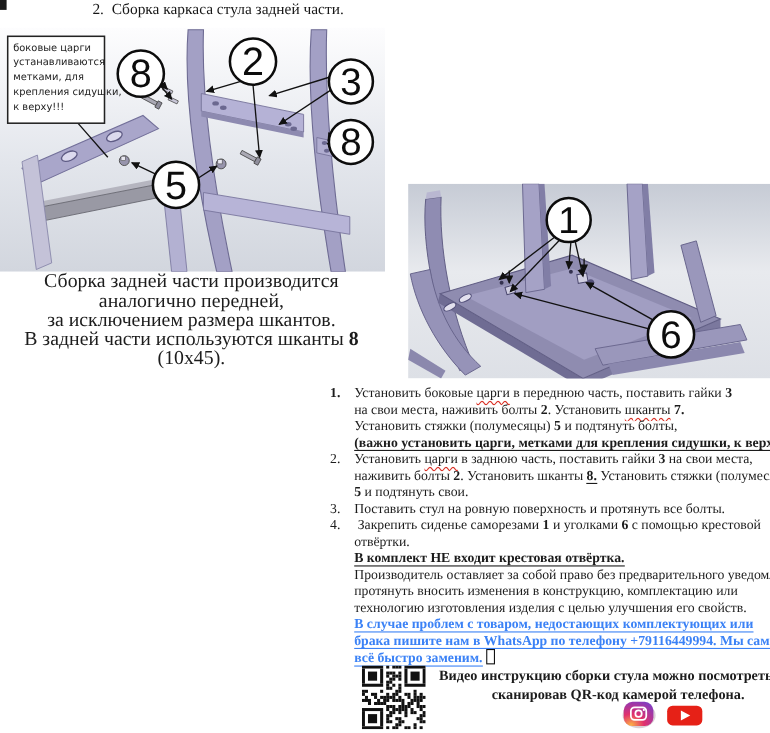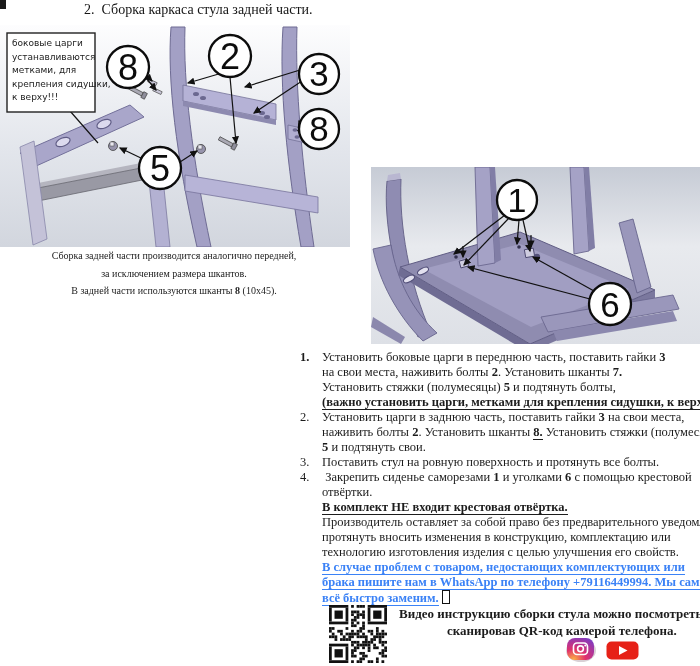--- a/index.html
+++ b/index.html
@@ -1,28 +1,28 @@
 <!DOCTYPE html>
 <html><head>
 <meta charset="utf-8">
 <style>
   html,body{margin:0;padding:0;background:#fff;}
   .page{position:relative;width:700px;height:666px;background:#ffffff;overflow:hidden;
         font-family:"Liberation Serif",serif;color:#1c1c1c;}
   .abs{position:absolute;}
   .h-title{font-size:14px;white-space:pre;color:#151515;}
-  .caption{width:348px;text-align:center;font-size:10px;line-height:17.6px;}
+  .caption{width:348px;text-align:center;font-size:18px;line-height:17.6px;}
   .instr{width:404px;font-size:12.5px;line-height:15px;}
   .item{position:relative;padding-left:23px;}
   .num{position:absolute;left:1px;top:0;}
   .ln{height:15px;white-space:pre;}
   .b{font-weight:bold;}
   .u{border-bottom:1.2px solid currentColor;}
   .red{color:#3b82f6;}
-  .wavy{text-decoration-style:wavy;text-decoration-color:#d93025;text-decoration-thickness:1px;text-underline-offset:2.5px;text-align:right;}
+  .wavy{text-decoration:underline;text-decoration-style:wavy;text-decoration-color:#d93025;text-decoration-thickness:1px;text-underline-offset:2.5px;text-align:right;}
   .cursorbox{display:inline-block;width:6px;height:12px;border:1.3px solid #111;margin-left:3px;vertical-align:-2px;}
   .video-line{font-size:13px;font-weight:bold;white-space:pre;line-height:16.5px;}
   svg text.callout-num{font-family:"Liberation Sans",sans-serif;font-weight:400;fill:#0c0c0c;}
   svg text.notetxt{font-family:"DejaVu Sans",sans-serif;font-size:9px;fill:#222;}
 </style>
 </head>
 <body>
 
 <div class="page">
 

